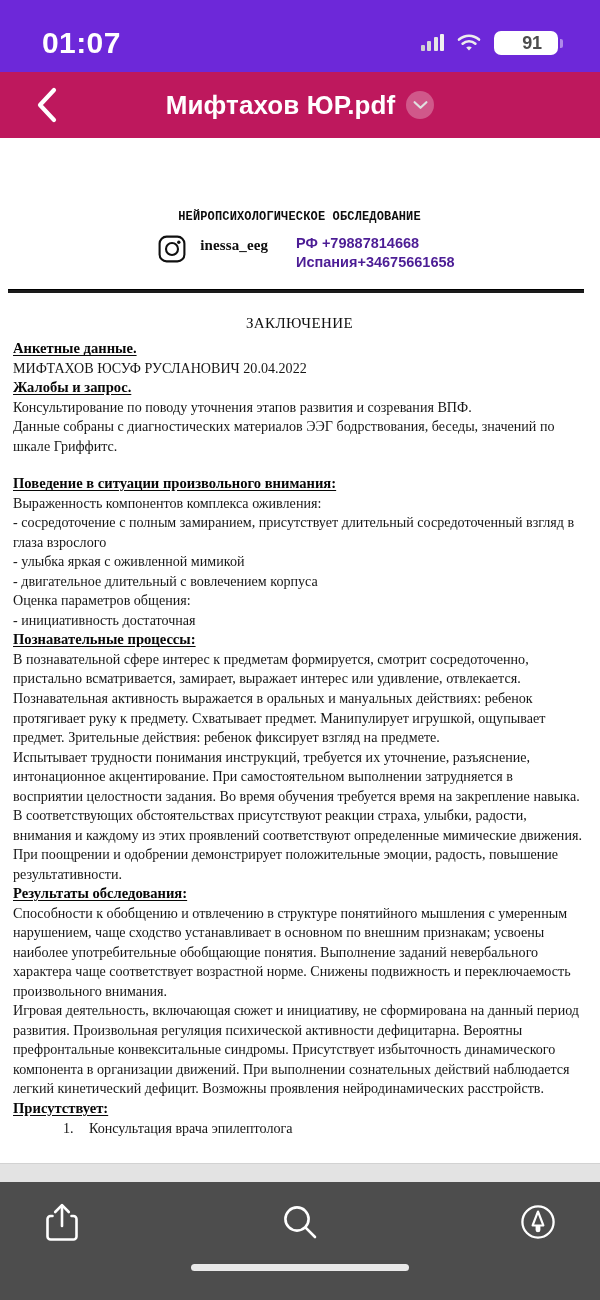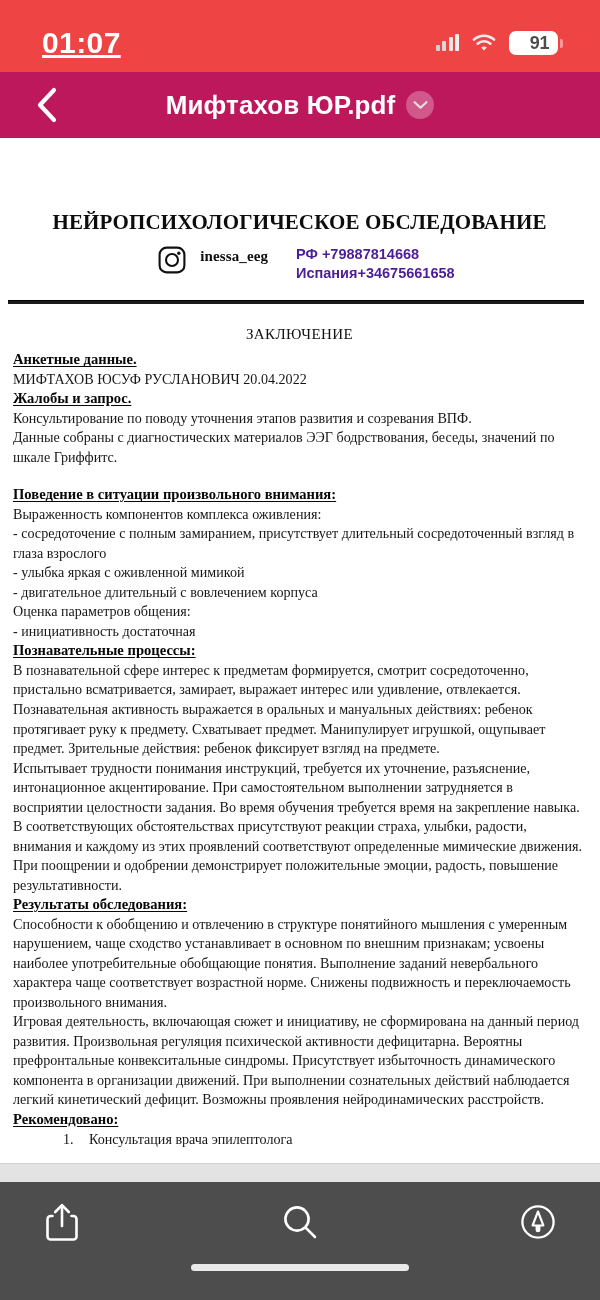--- a/index.html
+++ b/index.html
@@ -17,40 +17,39 @@
     background:#4d4d4d;
     display:flex; flex-direction:column;
   }
 
   
   .statusbar{
     height:72px; flex:0 0 72px;
     display:flex; align-items:center; justify-content:space-between;
     padding:14px 42px 0 42px;
     color:#ffffff;
-    background:#ef4444;
-    text-decoration:underline;
+    background:#6d28d9;
   }
   .status-time{
     font-size:30px; font-weight:600; letter-spacing:0.4px;
     color:#fff; line-height:1;
   }
   .status-right{ display:flex; align-items:center; gap:13px; }
 
   .cellular{ display:flex; align-items:flex-end; gap:2.5px; height:16px; }
   .cellular i{ display:block; width:4px; background:#d2d2d2; border-radius:1px; }
   .cellular i:nth-child(1){ height:6px; background:#cfcfcf; }
   .cellular i:nth-child(2){ height:10px; background:#d9d9d9; }
   .cellular i:nth-child(3){ height:14px; background:#e6e6e6; }
   .cellular i:nth-child(4){ height:17px; background:#f0f0f0; }
 
   .wifi{ width:24px; height:18px; position:relative; }
 
   .battery{
-    position:relative; width:49px; height:24px;
+    position:relative; width:64px; height:24px;
     border-radius:7px; background:#ffffff;
     display:flex; align-items:center; justify-content:center;padding-left:12px;
   }
   .battery-cap{
     position:absolute; right:-5px; top:8px;
     width:3px; height:9px; border-radius:0 2px 2px 0;
     background:rgba(255,255,255,0.45);
   }
   .battery-text{
     font-size:18px; font-weight:700; color:#4d4d4d;
@@ -96,23 +95,23 @@
   .page{
     background:#ffffff;
     width:600px;
     min-height:100%;
     padding:72px 14px 0 13px;
     color:#1a1a1a;
   }
 
   .doc-title{
     text-align:center;
-    font-family:Liberation Serif, serif;
+    font-family:Liberation Mono, monospace;
     font-weight:bold;
-    font-size:21px;
+    font-size:12px;
     letter-spacing:0.15px;
     color:#0d0d0d;
   }
 
   .contact-row{
     display:flex; align-items:flex-start; justify-content:center;
     gap:14px; margin-top:10px;
     padding-left:14px;
   }
   .ig-icon{ flex:0 0 auto; margin-top:1px; }
@@ -294,21 +293,21 @@
         <p>Испытывает трудности понимания инструкций, требуется их уточнение, разъяснение, интонационное акцентирование. При самостоятельном выполнении затрудняется в восприятии целостности задания. Во время обучения требуется время на закрепление навыка. В соответствующих обстоятельствах   присутствуют реакции страха, улыбки, радости, внимания и каждому из этих проявлений соответствуют определенные мимические движения. При поощрении и одобрении демонстрирует положительные эмоции, радость, повышение результативности.</p>
       </div>
 
       <div class="body-text" style="margin-top:0">
         <p class="sec-head">Результаты обследования:</p>
         <p>Способности к обобщению и отвлечению в структуре понятийного мышления с умеренным нарушением, чаще сходство устанавливает в основном по внешним признакам; усвоены наиболее употребительные обобщающие понятия. Выполнение заданий невербального характера чаще соответствует возрастной норме. Снижены подвижность и переключаемость произвольного внимания.</p>
         <p>Игровая деятельность, включающая сюжет и инициативу, не сформирована на данный период развития. Произвольная регуляция психической активности дефицитарна. Вероятны префронтальные конвекситальные синдромы. Присутствует избыточность динамического компонента в организации движений.  При выполнении сознательных действий наблюдается легкий кинетический дефицит. Возможны проявления нейродинамических расстройств.</p>
       </div>
 
       <div class="body-text" style="margin-top:0">
-        <p class="sec-head">Рекомендовано:</p>
+        <p class="sec-head">Присутствует:</p>
       </div>
       <ol class="rec-list">
         <li>Консультация врача эпилептолога</li>
       </ol>
 
     </div>
   </div>
 
   <div class="doc-bottom-band"></div>
 

